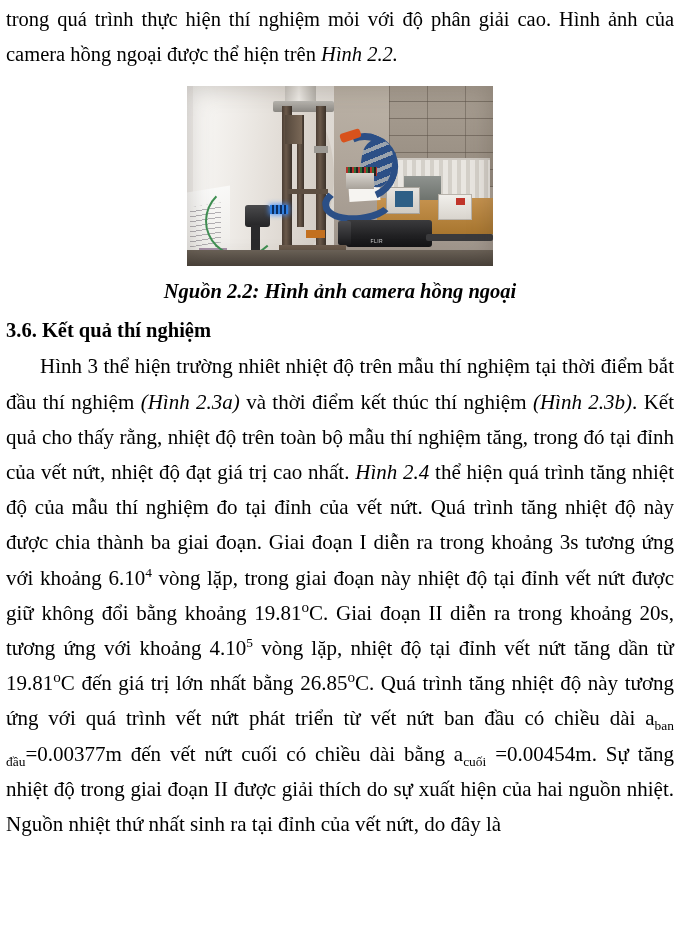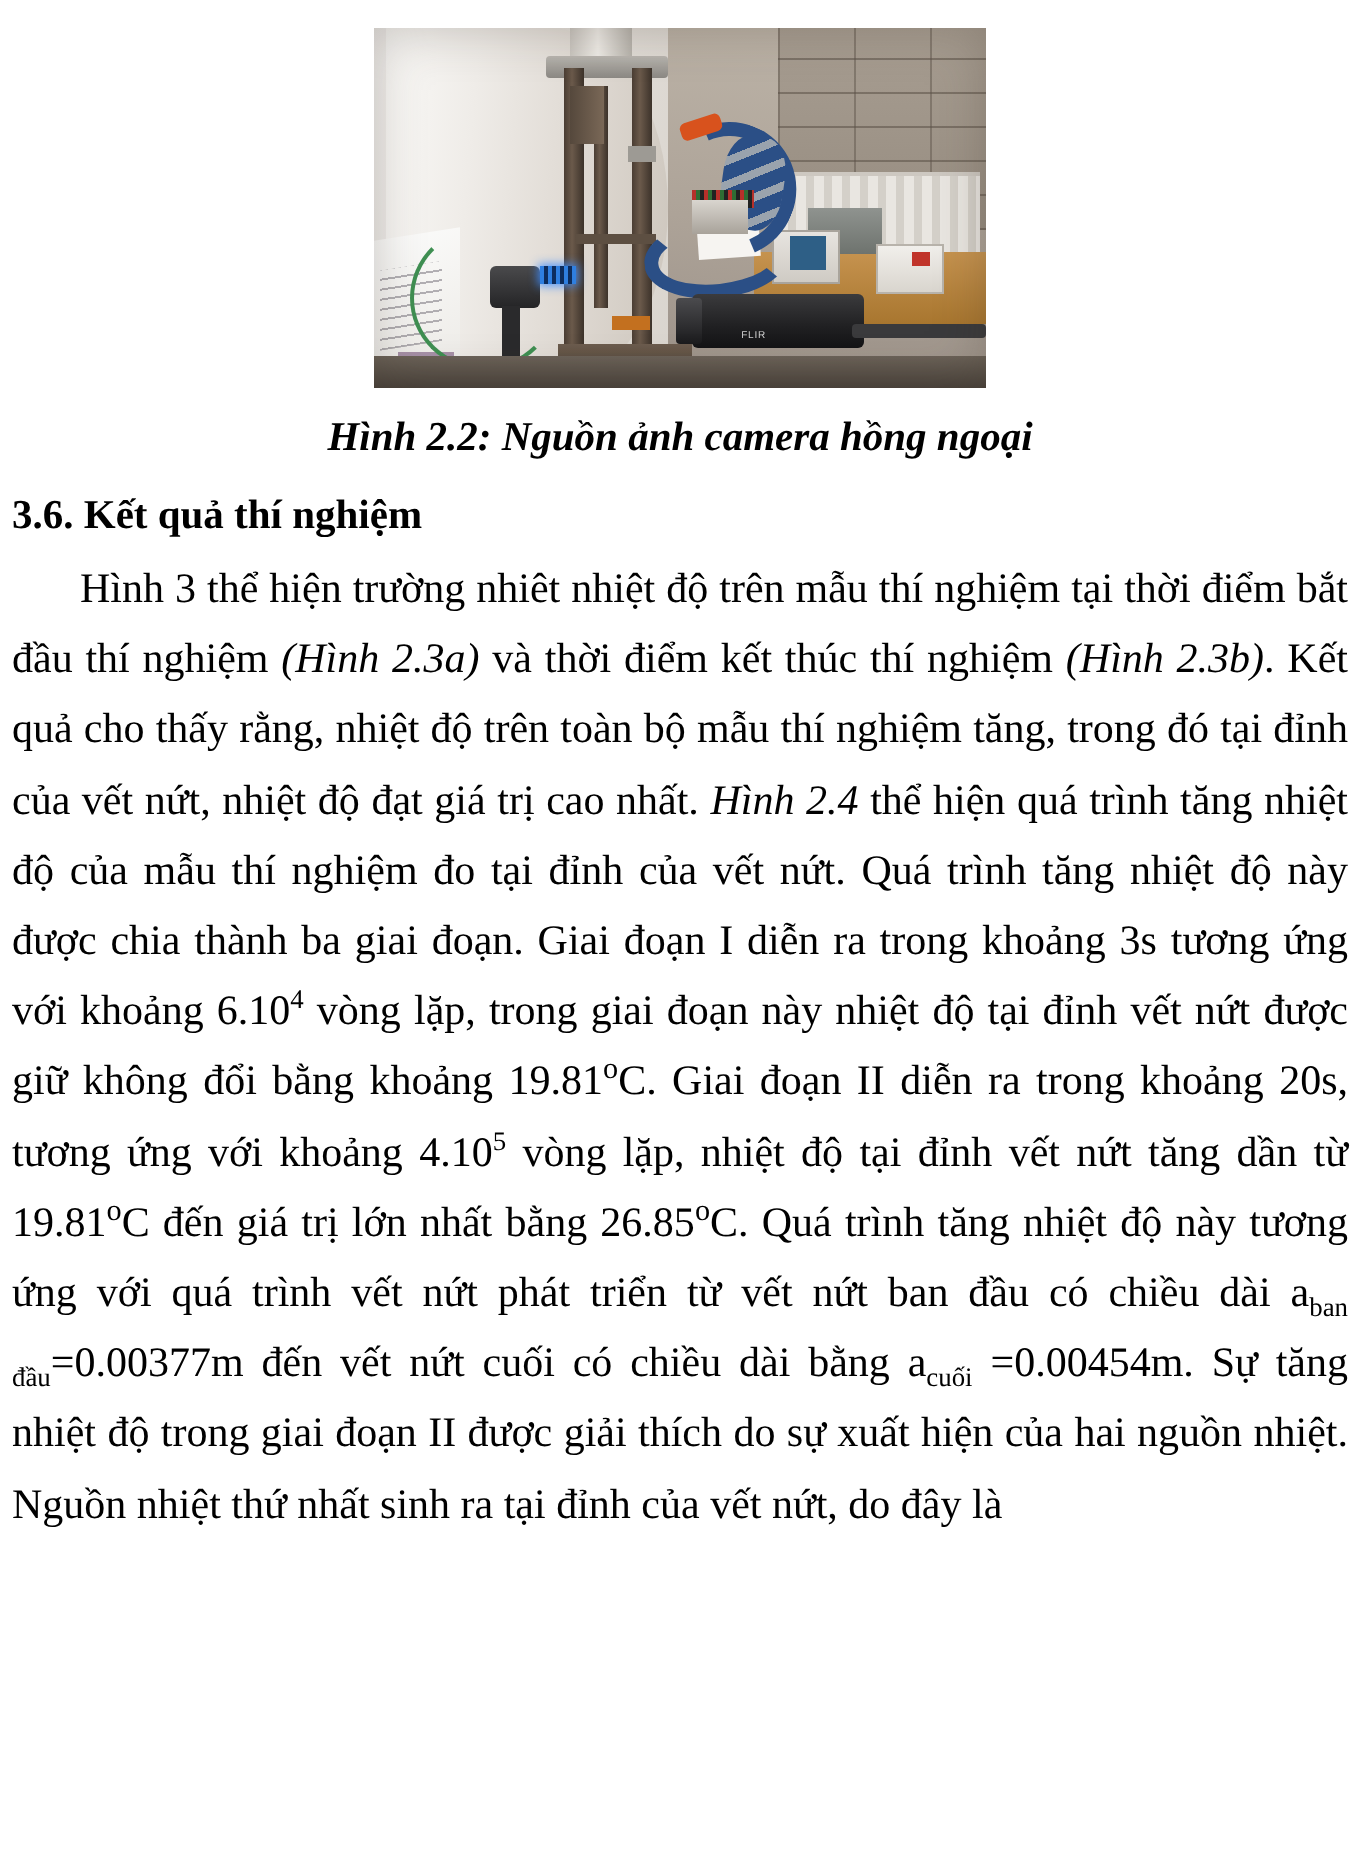--- a/index.html
+++ b/index.html
@@ -304,20 +304,24 @@
     text-align: left;
   }
 
   .body-block { margin-top: 3px; }
 </style>
 </head>
 <body>
 
 <div class="page">
 
+  <p class="lead-para">
+    <span>trong quá trình thực hiện thí nghiệm mỏi với độ phân giải cao. Hình ảnh</span>
+    <span>của camera hồng ngoại được thể hiện trên </span><em class="it">Hình 2.2.</em>
+  </p>
 
   <div class="figure-wrap">
     <div class="photo">
       <div class="ph-layer ph-bg-left"></div>
       <div class="ph-layer ph-bg-right"></div>
       <div class="ph-layer ph-brickwall"></div>
       <div class="ph-layer ph-cylinder"></div>
       <div class="ph-layer ph-paper"></div>
       <div class="ph-layer ph-paper-lines"></div>
       <div class="ph-layer ph-paper-purple"></div>
@@ -351,21 +355,21 @@
       <div class="ph-layer ph-led"></div>
       <div class="ph-layer ph-camera"></div>
       <div class="ph-layer ph-camera-lens"></div>
       <div class="ph-layer ph-camera-cable"></div>
       <div class="ph-layer ph-camera-label">FLIR</div>
       <div class="ph-layer ph-floorline"></div>
       <div class="ph-layer ph-vignette"></div>
     </div>
   </div>
 
-  <p class="caption">Hình 2.2: Nguồn ảnh camera hồng ngoại</p>
+  <p class="caption">Nguồn 2.2: Hình ảnh camera hồng ngoại</p>
 
   <h2 class="heading">3.6. Kết quả thí nghiệm</h2>
 
   <div class="body-block">
     <p class="para indent"><span>Hình 3 thể hiện trường nhiêt nhiệt độ trên mẫu thí nghiệm tại thời điểm bắt đầu thí nghiệm </span><em class="it">(Hình 2.3a)</em><span> và thời điểm kết thúc thí nghiệm </span><em class="it">(Hình 2.3b)</em><span>. Kết quả cho thấy rằng, nhiệt độ trên toàn bộ mẫu thí nghiệm tăng, trong đó tại đỉnh của vết nứt, nhiệt độ đạt giá trị cao nhất. </span><em class="it">Hình 2.4</em><span> thể hiện quá trình tăng nhiệt độ của mẫu thí nghiệm đo tại đỉnh của vết nứt. Quá trình tăng nhiệt độ này được chia thành ba giai đoạn. Giai đoạn I diễn ra trong khoảng 3s tương ứng với khoảng 6.10</span><sup class="sup">4</sup><span> vòng lặp, trong giai đoạn này nhiệt độ tại đỉnh vết nứt được giữ không đổi bằng khoảng 19.81</span><span class="deg">o</span><span>C. Giai đoạn II diễn ra trong khoảng 20s, tương ứng với khoảng 4.10</span><sup class="sup">5</sup><span> vòng lặp, nhiệt độ tại đỉnh vết nứt tăng dần từ 19.81</span><span class="deg">o</span><span>C đến giá trị lớn nhất bằng 26.85</span><span class="deg">o</span><span>C. Quá trình tăng nhiệt độ này tương ứng với quá trình vết nứt phát triển từ vết nứt ban đầu có chiều dài a</span><sub class="sub">ban đầu</sub><span>=0.00377m đến vết nứt cuối có chiều dài bằng a</span><sub class="sub">cuối</sub><span> =0.00454m. Sự tăng nhiệt độ trong giai đoạn II được giải thích do sự xuất hiện của hai nguồn nhiệt. Nguồn nhiệt thứ nhất sinh ra tại đỉnh của vết nứt, do đây là</span></p>
   </div>
 
 </div>
 
 </body></html>

